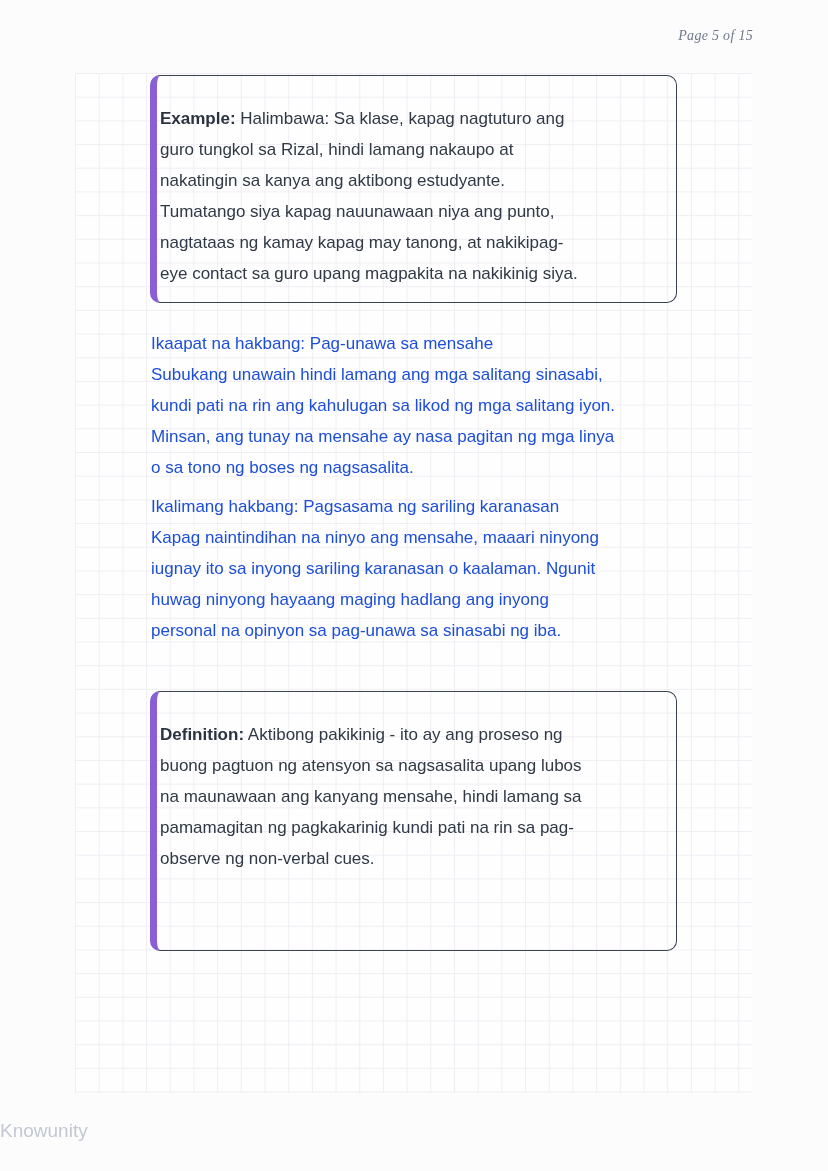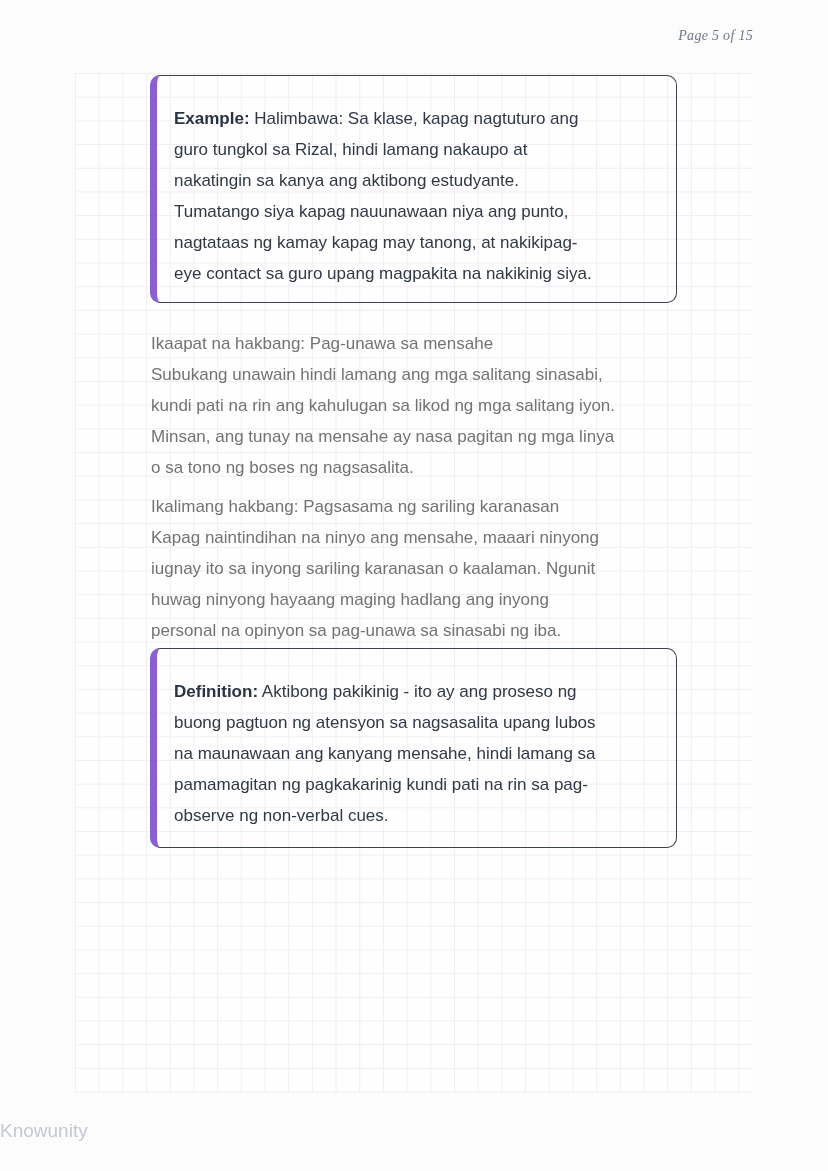--- a/index.html
+++ b/index.html
@@ -30,37 +30,37 @@
     font-style: italic;
   }
   .callout {
     position: absolute;
     left: 150px;
     width: 527px;
     box-sizing: border-box;
     border: 1.5px solid #3a4150;
     border-left: 7px solid #8a5fd6;
     border-radius: 10px;
-    padding: 27px 18px 13px 17px;
+    padding: 27px 18px 13px 3px;
     font-size: 17px;
     line-height: 31px;
     color: #303945;
     white-space: pre-line;
     background: transparent;
   }
   .callout strong { font-weight: 700; color: #2a3340; }
   .callout-example { top: 75px; height: 228px; }
-  .callout-definition { top: 648px; height: 200px; }
+  .callout-definition { top: 691px; height: 260px; }
   .para {
     position: absolute;
     left: 151px;
     width: 560px;
     font-size: 17px;
     line-height: 31px;
-    color: #737373;
+    color: #1d4ed8;
     white-space: pre-line;
   }
   .para-step4 { top: 328px; }
   .para-step5 { top: 491px; }
   .watermark {
     position: absolute;
     top: 1120px; left: 0;
     width: 100%;
     text-align: left;
     font-size: 19px;

